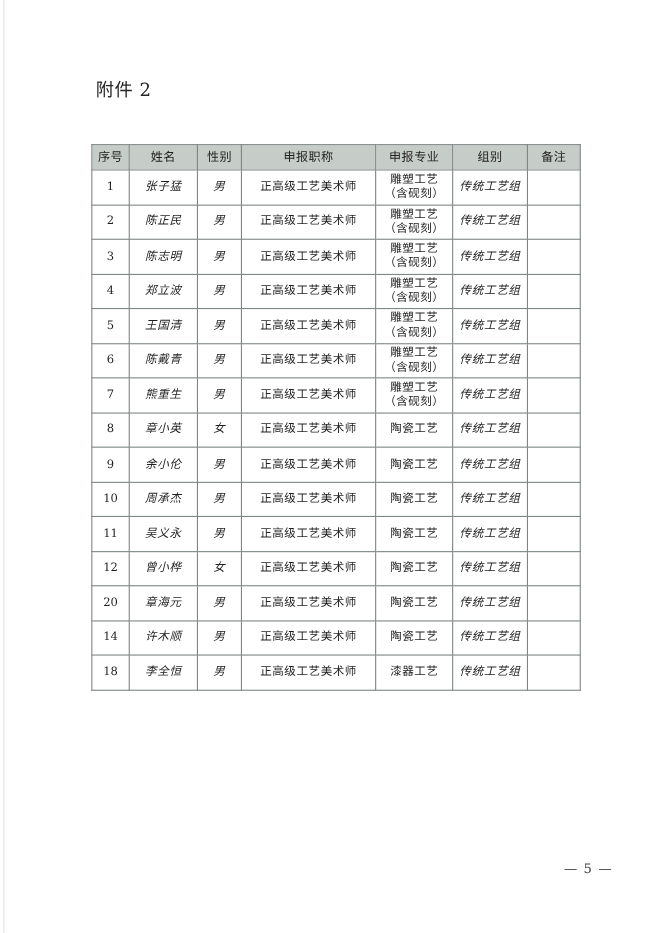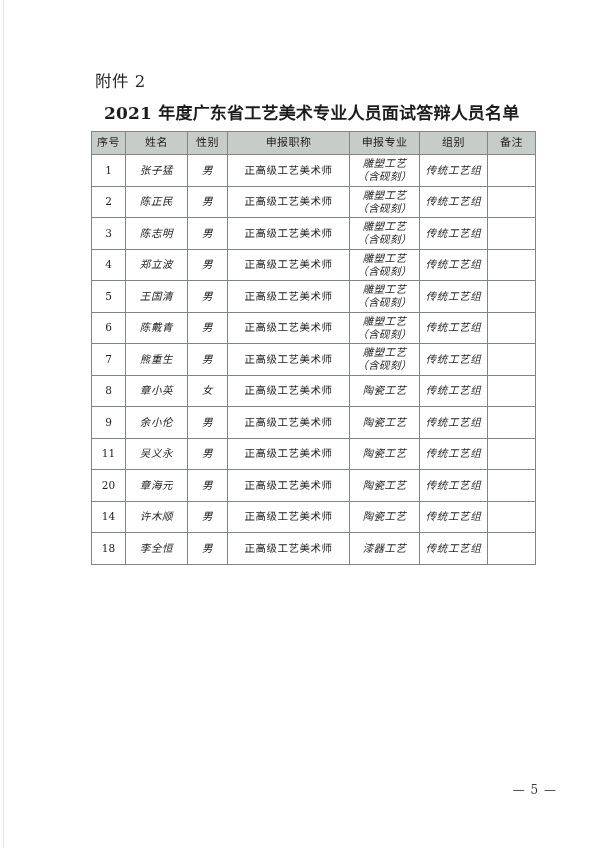--- a/index.html
+++ b/index.html
@@ -32,21 +32,21 @@
     position: absolute;
     left: 0;
     top: 0;
     width: 600px;
     height: 848px;
   }
 
   
   .attachment-label {
     position: absolute;
-    left: 95px;
+    left: 87px;
     top: 68px;
     font-size: 16.5px;
     letter-spacing: 0.5px;
     color: #262626;
     white-space: nowrap;
   }
 
   .doc-title {
     position: absolute;
     left: 104px;
@@ -58,21 +58,20 @@
     color: #1c1c1c;
     white-space: nowrap;
   }
 
   
   .table-wrap {
     position: absolute;
     left: 83px;
     top: 131px;
     width: 444px;
-    margin-left: 8px;
   }
 
   table.roster {
     border-collapse: collapse;
     width: 444px;
     table-layout: fixed;
     font-size: 10.5px;
     color: #1f1f1f;
   }
 
@@ -121,21 +120,20 @@
   .cell-title {
     letter-spacing: 0.5px;
   }
   .cell-major {
     letter-spacing: 0.4px;
     line-height: 1.18;
     font-size: 10.5px;
   }
   .cell-major .line {
     display: block;
-    font-style: italic;
   }
   .cell-remark {
     letter-spacing: 0.5px;
   }
 
   
   .page-footer {
     position: absolute;
     right: 43px;
     top: 783px;
@@ -147,21 +145,20 @@
 </style>
 </head>
 <body>
 
 <div class="page">
 
   <div class="scan-edge-line"></div>
 
   <div class="attachment-label">附件 2</div>
 
-  <div class="doc-title">2021 年度广东省工艺美术专业人员面试答辩人员名单</div>
 
   <div class="table-wrap">
     <table class="roster">
       <colgroup>
         <col class="c-seq">
         <col class="c-name">
         <col class="c-sex">
         <col class="c-title">
         <col class="c-major">
         <col class="c-group">
@@ -279,23 +276,45 @@
             <td class="cell-name">余小伦</td>
             <td class="cell-sex">男</td>
             <td class="cell-title">正高级工艺美术师</td>
             <td class="cell-major">
               <span class="line">陶瓷工艺</span>
             </td>
             <td class="cell-group">传统工艺组</td>
             <td class="cell-remark"></td>
           </tr>
           <tr>
+            <td class="cell-seq">10</td>
+            <td class="cell-name">周承杰</td>
+            <td class="cell-sex">男</td>
+            <td class="cell-title">正高级工艺美术师</td>
+            <td class="cell-major">
+              <span class="line">陶瓷工艺</span>
+            </td>
+            <td class="cell-group">传统工艺组</td>
+            <td class="cell-remark"></td>
+          </tr>
+          <tr>
             <td class="cell-seq">11</td>
             <td class="cell-name">吴义永</td>
             <td class="cell-sex">男</td>
+            <td class="cell-title">正高级工艺美术师</td>
+            <td class="cell-major">
+              <span class="line">陶瓷工艺</span>
+            </td>
+            <td class="cell-group">传统工艺组</td>
+            <td class="cell-remark"></td>
+          </tr>
+          <tr>
+            <td class="cell-seq">12</td>
+            <td class="cell-name">曾小桦</td>
+            <td class="cell-sex">女</td>
             <td class="cell-title">正高级工艺美术师</td>
             <td class="cell-major">
               <span class="line">陶瓷工艺</span>
             </td>
             <td class="cell-group">传统工艺组</td>
             <td class="cell-remark"></td>
           </tr>
           <tr>
             <td class="cell-seq">20</td>
             <td class="cell-name">章海元</td>

